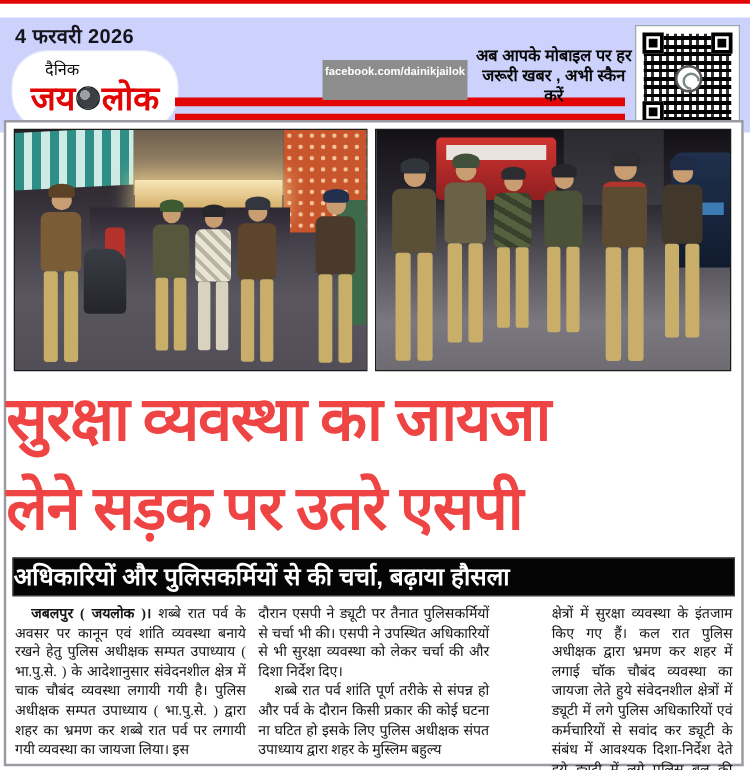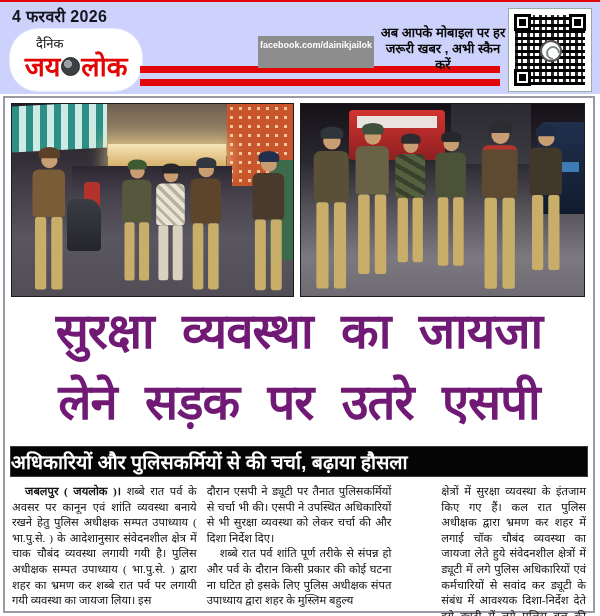--- a/index.html
+++ b/index.html
@@ -3,21 +3,21 @@
 <meta charset="utf-8">
 <style>
   html,body { margin:0; padding:0; background:#e8e8e8; }
   .page {
     position:relative; width:600px; height:616px; background:#ffffff;
     font-family:"Liberation Sans","DejaVu Sans",sans-serif; overflow:hidden;
     margin:0 auto;
   }
   
   .top-strip { position:absolute; left:0; top:0; width:600px; height:3px; background:#e20606; }
-  .masthead { position:absolute; left:0; top:2px; width:600px; height:92px; background:#ccd2fb; }
+  .masthead { position:absolute; left:0; top:14px; width:600px; height:92px; background:#ccd2fb; }
   .date { position:absolute; left:12px; top:3px; font-size:16px; font-weight:bold; color:#15151d; letter-spacing:0.3px; }
   .logo-pill { position:absolute; left:10px; top:27px; width:132px; height:62px; background:#ffffff; border-radius:28px; box-shadow:0 0 0 1px #e7e9fb; }
   .logo-tagline { position:absolute; left:26px; top:5px; font-size:13px; font-weight:normal; color:#111; }
   .logo-name { position:absolute; left:0; top:21px; width:132px; text-align:center; font-size:27px; line-height:34px; font-weight:bold; color:#e30404; white-space:nowrap; }
   .globe { display:inline-block; width:17px; height:17px; border-radius:50%; vertical-align:middle; margin:0 1px 4px 1px;
     background:radial-gradient(circle at 35% 35%, #9aa0a6 0 25%, #3c4043 26% 100%); border:1.5px solid #202124; }
   .red-bar { position:absolute; left:140px; width:360px; height:7px; background:#e20606; }
   .red-bar.b1 { top:64px; } .red-bar.b2 { top:77px; }
   .fb-box { position:absolute; left:258px; top:34px; width:116px; height:32px; background:#8d8d8d;
     color:#fff; font-size:9px; font-weight:bold; text-align:center; line-height:13px; padding-top:3px; box-sizing:border-box; }
@@ -41,22 +41,22 @@
   .photo-r { left:295px; width:285px; background:linear-gradient(#141217 0%, #2b2930 30%, #55525a 55%, #7b7880 80%, #6e6b73 100%); }
   .ph { position:absolute; }
   
   .person { position:absolute; width:30px; }
   .head { position:relative; width:13px; height:13px; border-radius:50%; background:var(--skin,#c99d72); margin:0 auto; }
   .cap { position:absolute; left:-2px; top:-4px; width:17px; height:9px; border-radius:50% 50% 20% 20%; background:var(--cap,#2c2c31); }
   .torso { width:26px; height:38px; border-radius:5px 5px 3px 3px; background:var(--jacket,#5d4a33); margin:1px auto 0; }
   .legs { width:22px; margin:0 auto; display:flex; gap:4px; }
   .leg { flex:1; height:var(--legh,42px); background:var(--pants,#c8ae69); border-radius:2px; }
   
-  .headline { position:absolute; left:0; top:202px; width:100%; text-align:center; font-weight:bold; color:#701a75;
-    font-size:49px; line-height:71px; letter-spacing:-1px; font-family:Liberation Mono, monospace; }
+  .headline { position:absolute; left:0; top:202px; width:100%; text-align:left; font-weight:bold; color:#ef4444;
+    font-size:49px; line-height:71px; letter-spacing:-1px; font-family:Liberation Serif, serif; }
   
   .subhead { position:absolute; left:5px; top:348px; width:578px; height:31px; background:#050505; border:1px solid #3a3a3a;
     color:#fff; font-weight:bold; font-size:19.5px; line-height:31px; box-sizing:border-box; }
   
   .bodycols { position:absolute; left:7px; top:386px; width:574px; display:flex; gap:10px; }
   .col { flex:1; text-align:justify; font-size:11.3px; line-height:15.6px; color:#141414; font-family:"Liberation Serif","DejaVu Serif",serif; }
   .col p { margin:0; text-indent:13px; }
   .b { font-weight:bold; }
 </style>
 </head>

